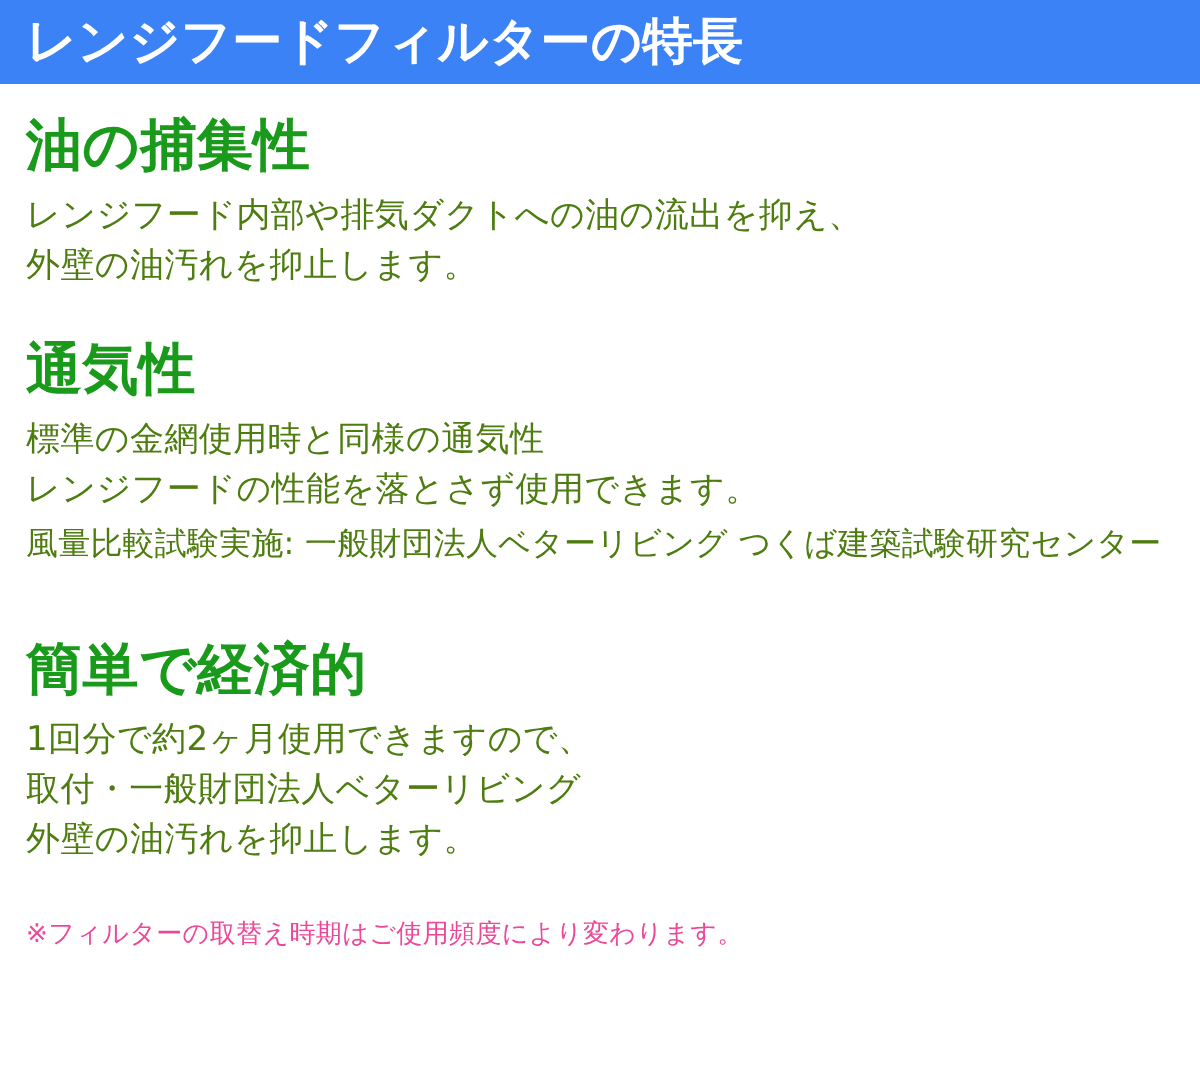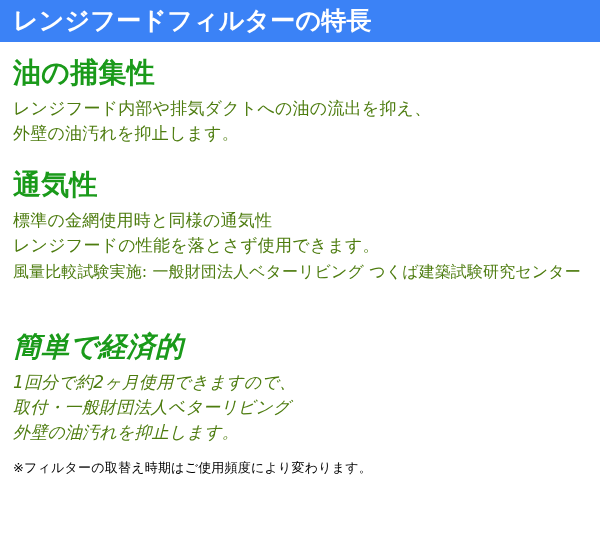--- a/index.html
+++ b/index.html
@@ -51,21 +51,21 @@
     position: absolute;
     left: 0;
     top: 42px;
     width: 508px;
   }
   .section {
     padding: 0 0 0 13px;
   }
   .sec-1 { margin-top: 14px; }
   .sec-2 { margin-top: 22px; }
-  .sec-3 { margin-top: 46px; font-style: italic; }
+  .sec-3 { margin-top: 34px; }
 
   .sec-heading {
     margin: 0 0 6px 0;
     font-size: 28px;
     line-height: 34px;
     font-weight: bold;
     color: #1a9a1a;
     letter-spacing: 0.3px;
     white-space: nowrap;
   }
@@ -89,21 +89,21 @@
   }
 
   
   .footnote {
     position: absolute;
     left: 13px;
     top: 459px;
     margin: 0;
     font-size: 13px;
     line-height: 18px;
-    color: #000000;
+    color: #ec4899;
     white-space: nowrap;
     letter-spacing: 0.2px;
   }
 
   .filler {
     position: absolute;
     left: 0;
     top: 485px;
     width: 600px;
     height: 56px;

